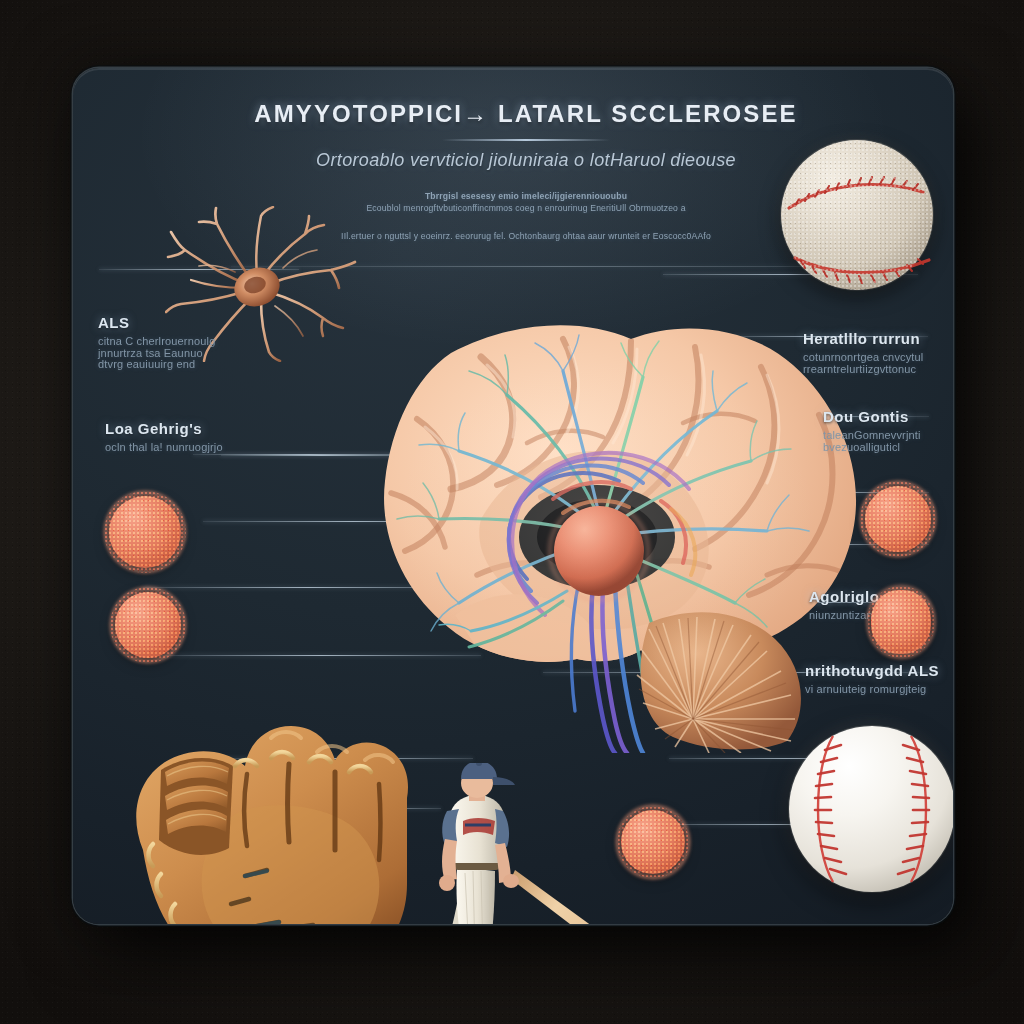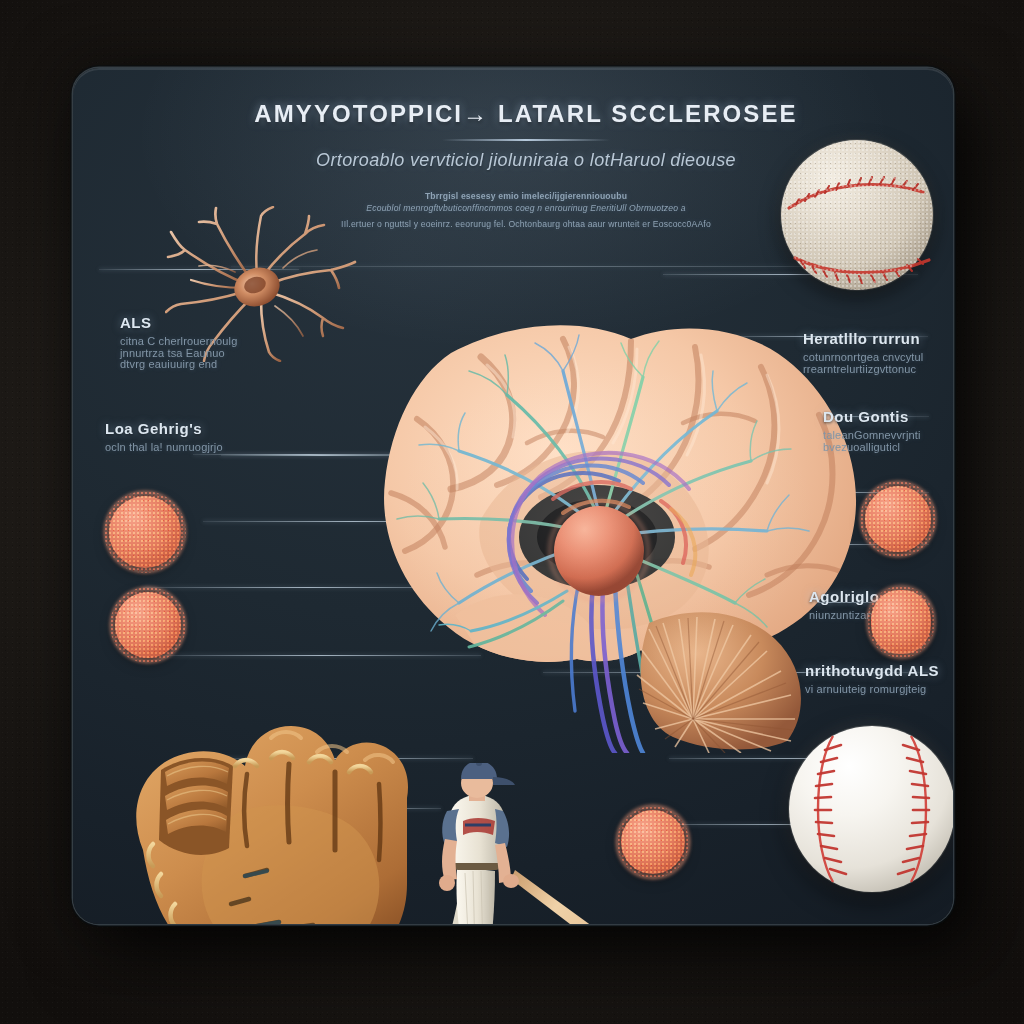--- a/index.html
+++ b/index.html
@@ -68,22 +68,22 @@
     text-shadow:0 0 7px rgba(150,185,215,.45),0 1px 3px rgba(0,0,0,.6);
     filter:blur(.25px);
   }
   .lead{margin:19px auto 0;width:384px;filter:blur(.45px);}
   .lead div{
     font-size:8.6px;line-height:12.4px;color:#8fa3b5;letter-spacing:.18px;
     text-shadow:0 0 5px rgba(130,165,200,.35);
     white-space:nowrap;overflow:hidden;
   }
   .lead div:nth-child(1){width:285px;margin:0 auto;font-weight:bold;}
-  .lead div:nth-child(2){width:384px;font-style:italic;}
-  .lead div:nth-child(3){width:372px;margin:4px auto;}
+  .lead div:nth-child(2){width:384px;}
+  .lead div:nth-child(3){width:372px;margin:16px auto;}
 
   
   .label{position:absolute;filter:blur(.2px);}
   .label .lh{
     font-size:15px;font-weight:700;color:#dde7f0;letter-spacing:.5px;
     text-shadow:0 0 8px rgba(165,200,230,.5),0 1px 3px rgba(0,0,0,.7);
     white-space:nowrap;
   }
   .label .lb{
     margin-top:5px;font-size:11px;line-height:11.6px;color:#8295a6;
@@ -387,21 +387,21 @@
             <path d="M362 396 L334 416"></path>
             <path d="M362 396 L308 366"></path>
         </g>
       </g>
 
       <circle cx="268" cy="228" r="45" fill="url(#lesion)"></circle>
       <circle cx="268" cy="228" r="49" fill="none" stroke="#e9957a" stroke-opacity=".35" stroke-width="4" style="filter:blur(2px)"></circle>
     </svg>
   </div>
 
-  <div class="label" style="left:47px;top:246px;">
+  <div class="label" style="left:25px;top:246px;">
     <div class="lh">ALS</div>
     <div class="lb">
       <div>citna C cherlrouernoulg</div>
       <div>jnnurtrza tsa Eaunuo</div>
       <div>dtvrg eauiuuirg end</div>
     </div>
   </div>
 
   <div class="label" style="left:32px;top:352px;">
     <div class="lh">Loa Gehrig's</div>

